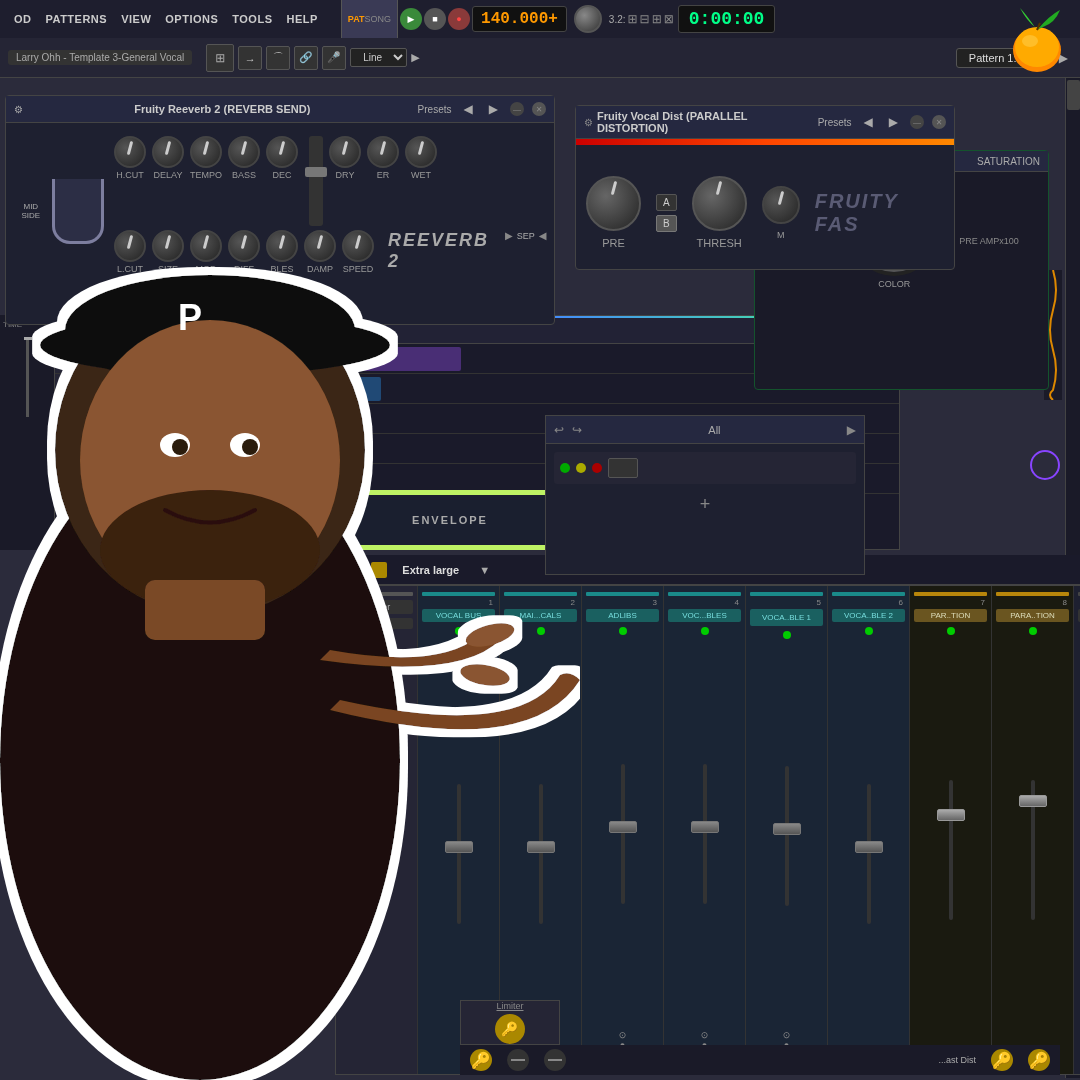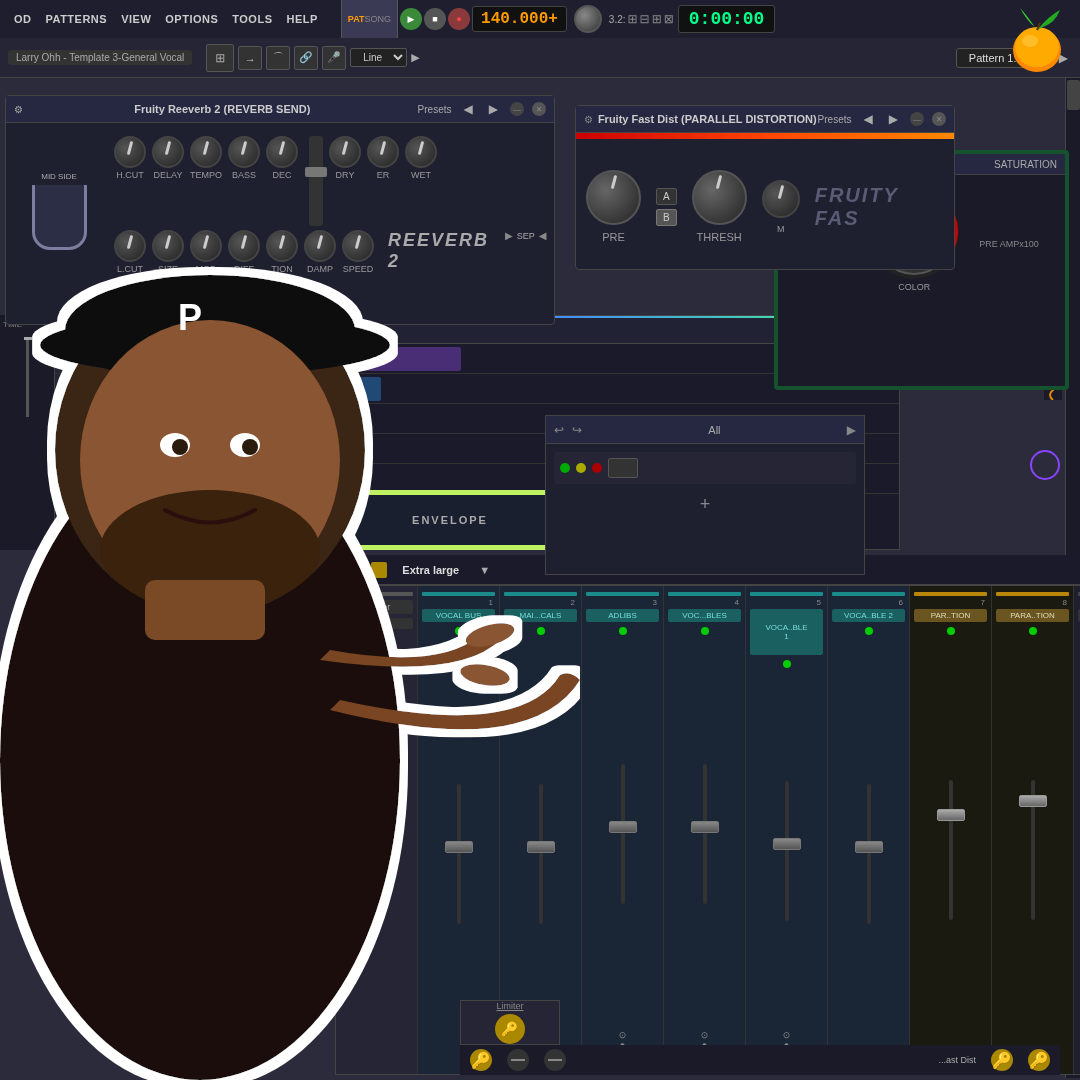--- a/index.html
+++ b/index.html
@@ -251,25 +251,25 @@
       display: flex;
       gap: 15px;
       align-items: center;
       height: calc(100% - 28px);
     }
 
     
     .plugin-bloodoverdrive {
       position: absolute;
       top: 150px;
-      left: 774px;
+      left: 754px;
       width: 295px;
       height: 240px;
       background: #1a1a28;
-      border: 4px solid #14532d;
+      border: 1px solid #14532d;
       border-radius: 4px;
       z-index: 14;
     }
 
     .bloodoverdrive-body {
       padding: 15px;
       display: flex;
       gap: 10px;
       justify-content: center;
     }
@@ -606,21 +606,21 @@
       <span class="plugin-presets">Presets</span>
       <span class="nav-arrow">◀</span>
       <span class="nav-arrow">▶</span>
       <div class="win-ctrl win-min">—</div>
       <div class="win-ctrl win-close">✕</div>
     </div>
   </div>
   <div class="plugin-body">
 
     <div class="reverb-icon">
-      <div style="display:flex;flex-direction:column;align-items:center;gap:4px;">
+      <div style="display:flex;flex-direction:row;align-items:center;gap:4px;">
 
         <div style="color:#aaa;font-size:8px;text-align:center;">MID SIDE</div>
 
         <div style="width:55px;height:65px;border:3px solid rgba(180,180,220,0.6);border-top:none;border-radius:0 0 18px 18px;background:rgba(80,80,120,0.3);"></div>
       </div>
     </div>
 
     <div style="flex:1;display:flex;flex-direction:column;gap:4px;padding-top:5px;">
 
       <div style="display:flex;gap:6px;align-items:flex-start;">
@@ -676,21 +676,21 @@
         <div class="knob-group">
           <div class="knob knob-small"></div>
           <span class="knob-label">MOD</span>
         </div>
         <div class="knob-group">
           <div class="knob knob-small"></div>
           <span class="knob-label">DIFF</span>
         </div>
         <div class="knob-group">
           <div class="knob knob-small"></div>
-          <span class="knob-label">TION</span>
+          <span class="knob-label">BLES</span>
         </div>
         <div class="knob-group">
           <div class="knob knob-small"></div>
           <span class="knob-label">DAMP</span>
         </div>
         <div class="knob-group">
           <div class="knob knob-small"></div>
           <span class="knob-label">SPEED</span>
         </div>
 
@@ -704,21 +704,21 @@
           <span style="color:#888;font-size:10px;">◀</span>
         </div>
       </div>
     </div>
   </div>
 </div>
 
 <div class="plugin-fastdist">
   <div class="plugin-header">
     <span style="color:#888;font-size:10px;margin-right:4px;">⚙</span>
-    <span class="plugin-title">Fruity Fast Dist (PARALLEL DISTORTION)</span>
+    <span class="plugin-title">Fruity Vocal Dist (PARALLEL DISTORTION)</span>
     <div class="plugin-header-right">
       <span class="plugin-presets">Presets</span>
       <span class="nav-arrow">◀</span>
       <span class="nav-arrow">▶</span>
       <div class="win-ctrl win-min">—</div>
       <div class="win-ctrl win-close">✕</div>
     </div>
   </div>
 
   <div style="height:6px;background:linear-gradient(90deg,#cc0000,#ff4400,#ff8800);margin:0;border-radius:0;"></div>
@@ -942,21 +942,21 @@
     <div style="text-align:center;">
       <div style="color:#888;font-size:9px;">⊙</div>
       <div style="color:#888;font-size:9px;">●</div>
       <div style="width:16px;height:16px;background:#333;border-radius:50%;margin:2px auto;"></div>
     </div>
   </div>
 
   <div class="mixer-channel" style="background:#1a2535;">
     <div style="height:4px;background:#1a8a8a;margin:2px;border-radius:1px;"></div>
     <div style="color:#888;font-size:8px;text-align:right;padding-right:4px;">5</div>
-    <div style="background:#1a6060;color:#7dd;font-size:8px;text-align:center;padding:14px;border-radius:2px;margin:2px;">VOCA..BLE 1</div>
+    <div style="background:#1a6060;color:#7dd;font-size:8px;text-align:center;padding:4px;border-radius:2px;margin:2px;">VOCA..BLE 1</div>
     <div style="width:8px;height:8px;border-radius:50%;background:#00cc00;margin:3px auto;"></div>
     <div style="flex:1;display:flex;align-items:center;justify-content:center;">
       <div style="width:4px;height:140px;background:#333;border-radius:2px;position:relative;">
         <div style="width:28px;height:12px;background:linear-gradient(180deg,#888,#555);border-radius:2px;position:absolute;top:45%;left:50%;transform:translate(-50%,-50%);cursor:pointer;border:1px solid #777;"></div>
       </div>
     </div>
     <div style="text-align:center;">
       <div style="color:#888;font-size:9px;">⊙</div>
       <div style="color:#888;font-size:9px;">●</div>
       <div style="width:16px;height:16px;background:#333;border-radius:50%;margin:2px auto;"></div>

